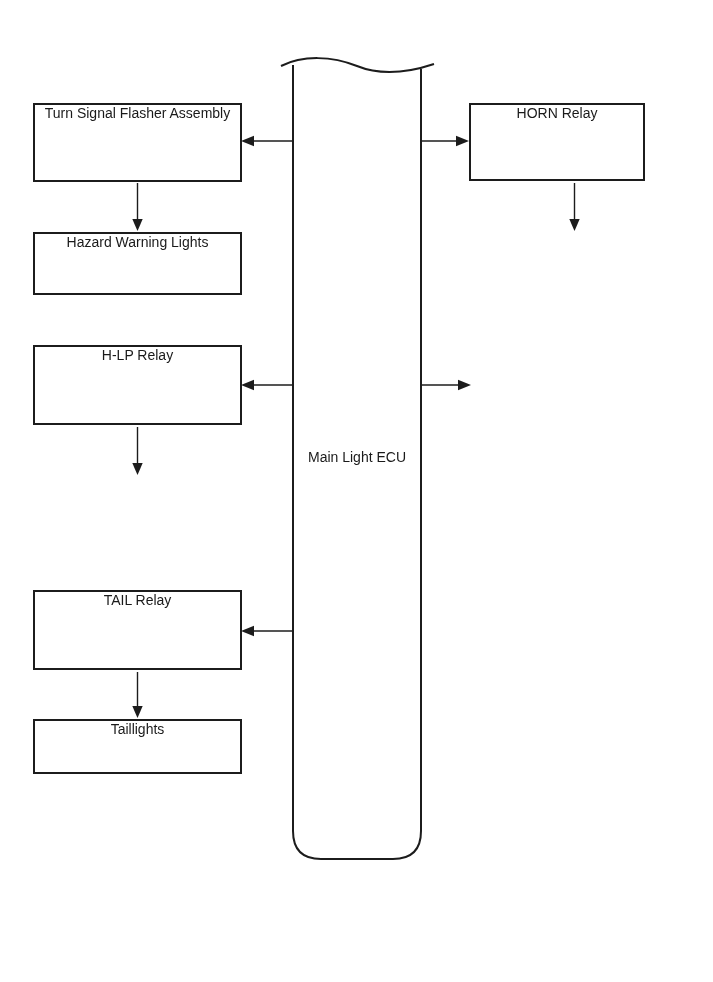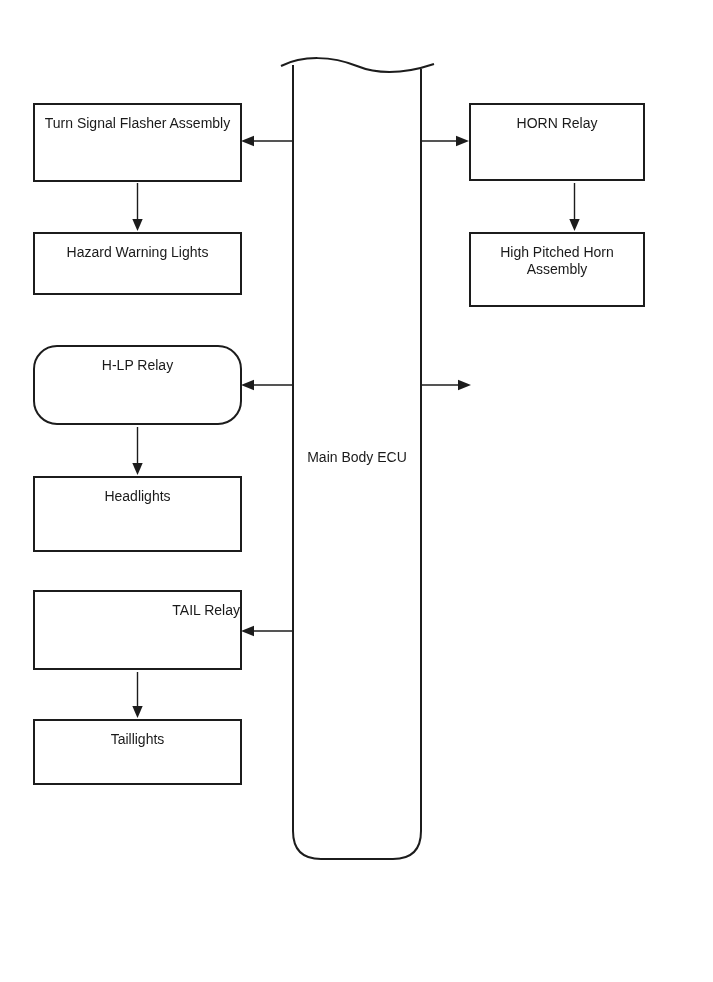--- a/index.html
+++ b/index.html
@@ -27,21 +27,20 @@
     position: absolute;
     box-sizing: border-box;
     border: 2px solid #1c1c1c;
     background: #ffffff;
     text-align: center;
     font-size: 14px;
     line-height: 17px;
   }
   .node .label {
     display: block;
-    padding-top: 10px;
   }
   .left-col  { left: 33px;  width: 209px; }
   .right-col { left: 469px; width: 176px; }
 
   .ecu-label {
     position: absolute;
     left: 293px;
     width: 128px;
     top: 449px;
     text-align: center;
@@ -87,35 +86,29 @@
     <line x1="574.5" y1="183" x2="574.5" y2="220" stroke="#1c1c1c" stroke-width="1.4"></line>
     <polygon points="574.5,231 569.3,219 579.7,219" fill="#1c1c1c"></polygon>
   </svg>
 
   <div class="node left-col" style="top:103px;height:79px;">
     <span class="label">Turn Signal Flasher Assembly</span>
   </div>
   <div class="node left-col" style="top:232px;height:63px;">
     <span class="label">Hazard Warning Lights</span>
   </div>
-  <div class="node left-col" style="top:345px;height:80px;border-radius:24px;">
+  <div class="node left-col" style="top:345px;height:80px;">
     <span class="label">H-LP Relay</span>
   </div>
-  <div class="node left-col" style="top:476px;height:76px;">
-    <span class="label">Headlights</span>
-  </div>
-  <div class="node left-col" style="top:590px;height:80px;text-align:right;">
+  <div class="node left-col" style="top:590px;height:80px;">
     <span class="label">TAIL Relay</span>
   </div>
-  <div class="node left-col" style="top:719px;height:66px;">
+  <div class="node left-col" style="top:719px;height:55px;">
     <span class="label">Taillights</span>
   </div>
 
   <div class="node right-col" style="top:103px;height:78px;">
     <span class="label">HORN Relay</span>
   </div>
-  <div class="node right-col" style="top:232px;height:75px;">
-    <span class="label">High Pitched Horn Assembly</span>
-  </div>
 
-  <div class="ecu-label">Main Body ECU</div>
+  <div class="ecu-label">Main Light ECU</div>
 
 </div>
 
 </body></html>

